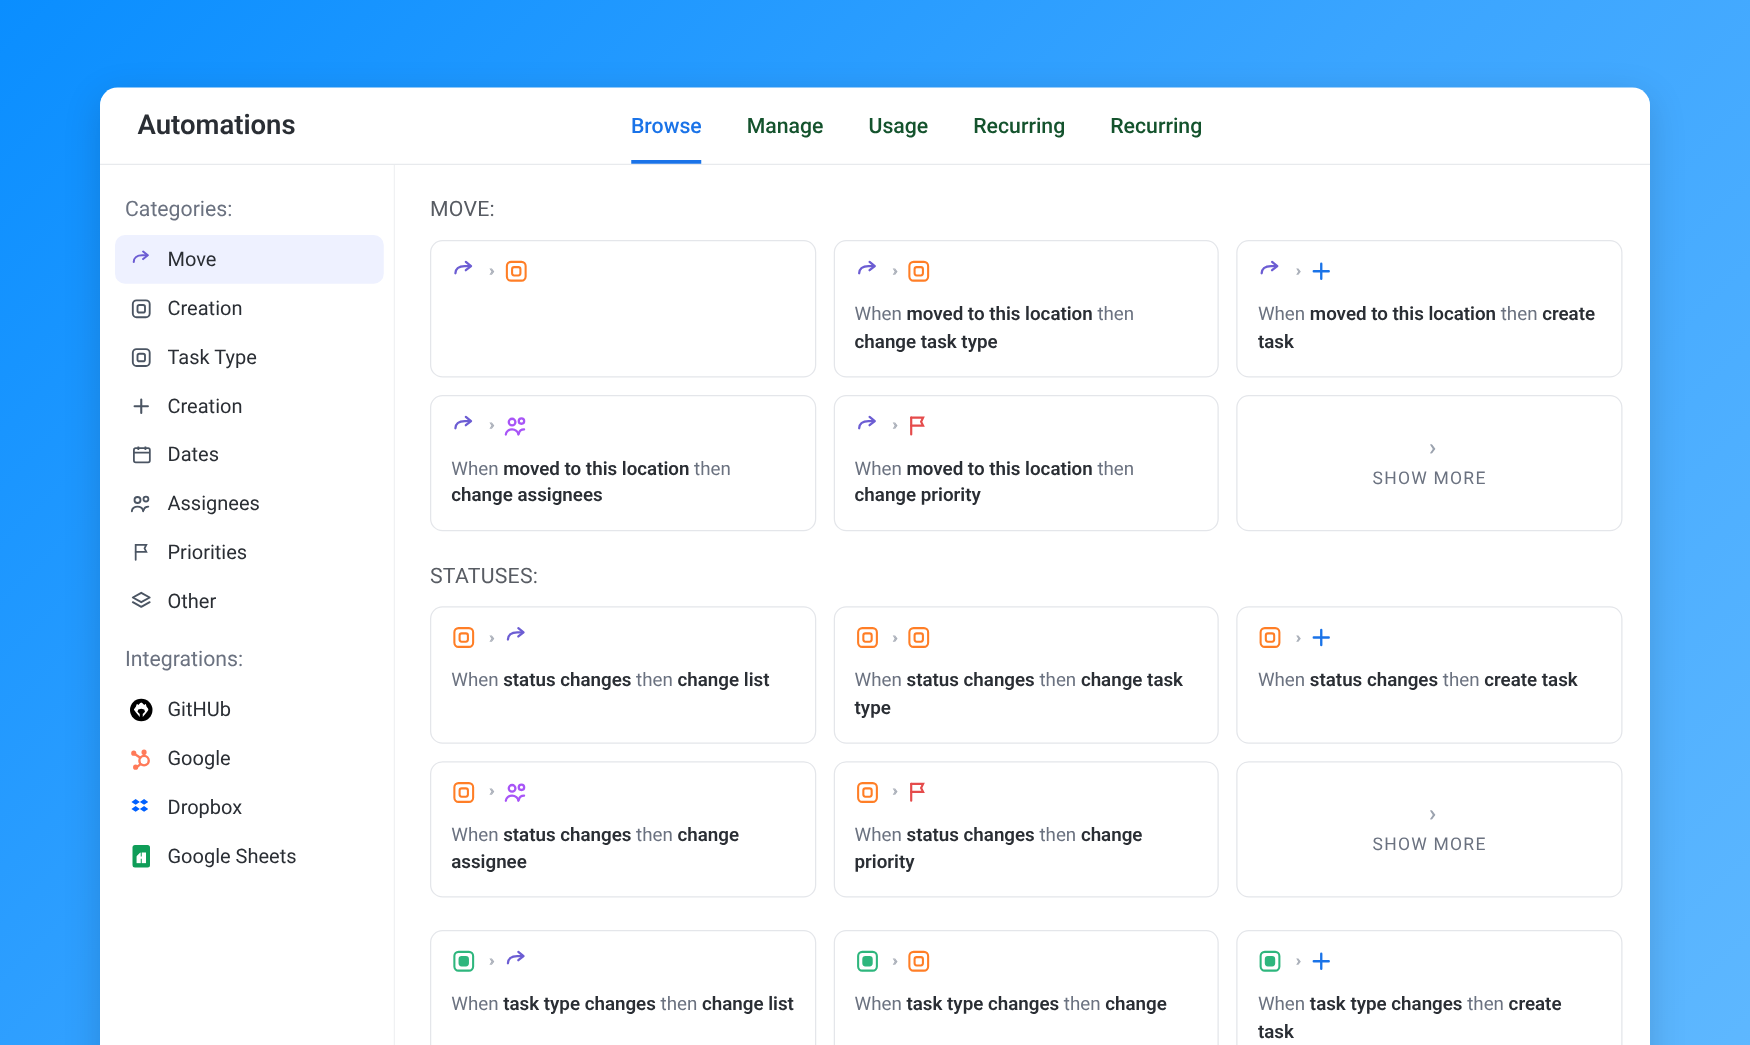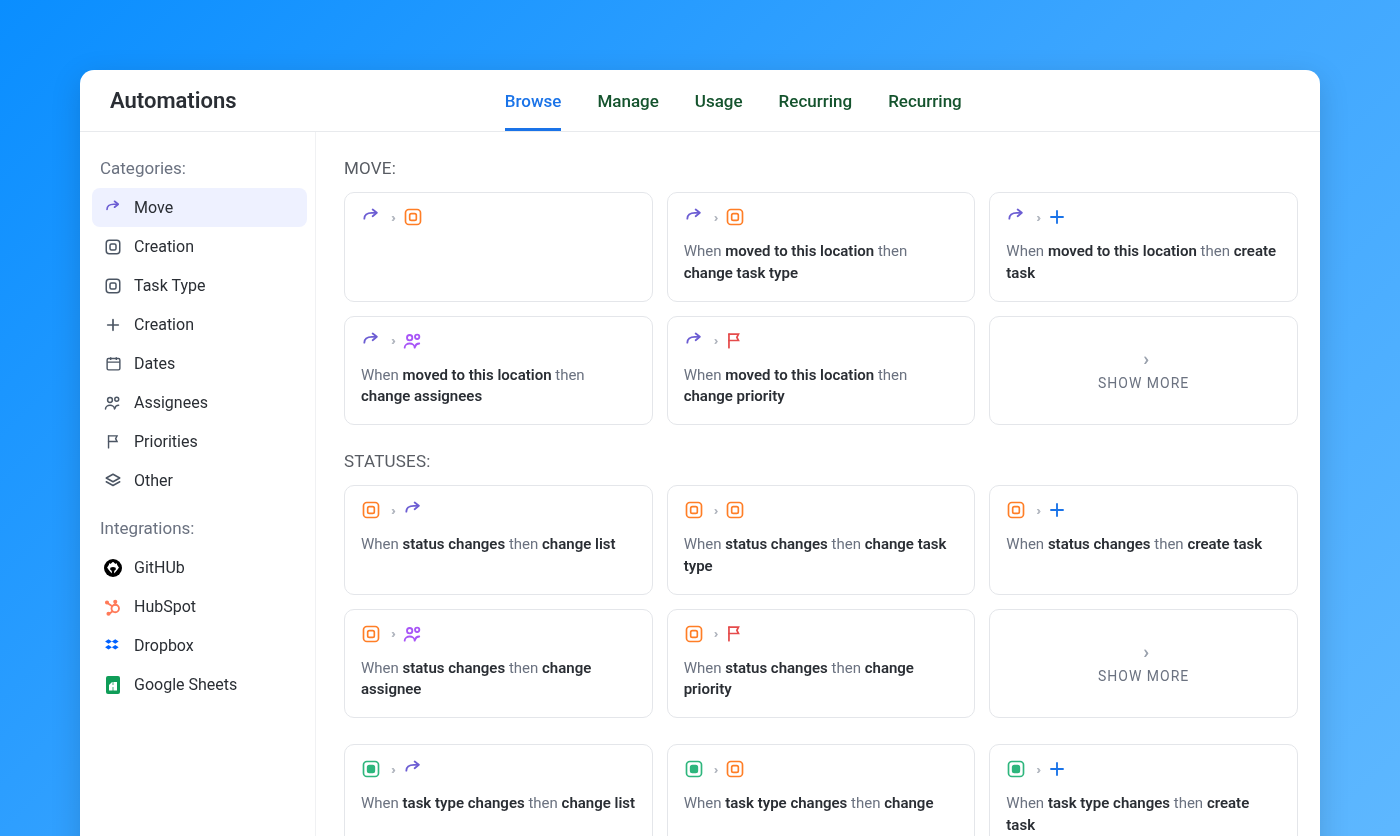--- a/index.html
+++ b/index.html
@@ -258,21 +258,21 @@
               <svg width="18" height="18" viewBox="0 0 24 24" fill="none" stroke="#ff7a59" stroke-width="2.5" stroke-linecap="round">
                 <circle cx="15" cy="14" r="5"></circle>
                 <circle cx="15" cy="5" r="1.5" fill="#ff7a59"></circle>
                 <path d="M15 6v3"></path>
                 <circle cx="4" cy="6" r="1.5" fill="#ff7a59"></circle>
                 <path d="M5 7l6 4"></path>
                 <circle cx="6" cy="21" r="1.5" fill="#ff7a59"></circle>
                 <path d="M11 18l-4 3"></path>
               </svg>
             </span>
-            <span>HubSpot</span>
+            <span>Google</span>
           </div>
           <div class="nav-item">
             <span class="ico">
               <svg width="18" height="18" viewBox="0 0 24 24" fill="#0061ff">
                 <path d="M6 2l6 4-6 4-6-4 6-4zm12 0l6 4-6 4-6-4 6-4zM6 12l6 4-6 4-6-4 6-4zm12 0l6 4-6 4-6-4 6-4z" transform="scale(.75) translate(2,2)"></path>
               </svg>
             </span>
             <span>Dropbox</span>
           </div>
           <div class="nav-item">

